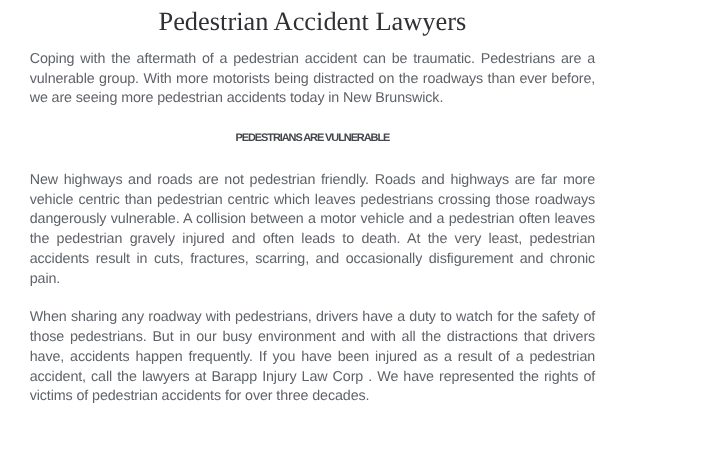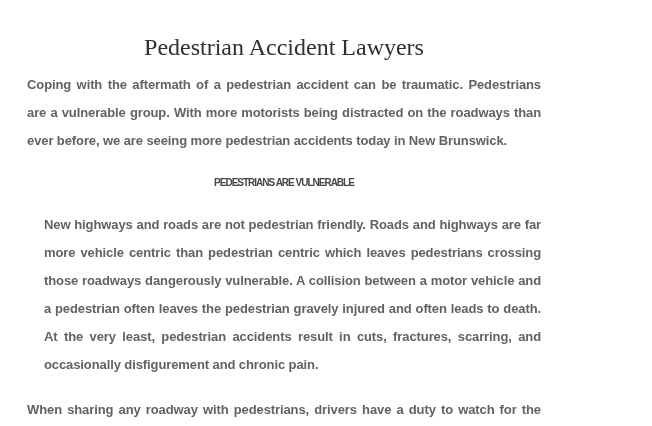--- a/index.html
+++ b/index.html
@@ -10,42 +10,41 @@
   body {
     width: 652px;
     height: 426px;
     overflow: hidden;
     font-family: "Liberation Sans", sans-serif;
   }
   .page {
     box-sizing: border-box;
     width: 568px;
     height: 426px;
-    padding: 33px 27px 0 27px;
+    padding: 6px 27px 0 27px;
     background: var(--color-background, #ffffff);
   }
   .title {
     margin: 0;
     font-family: "Liberation Serif", serif;
     font-weight: 400;
     font-size: 24px;
     line-height: 28px;
     text-align: center;
     color: var(--color-title, #303034);
   }
   .body-text {
     font-size: 13px;
-    line-height: 28px;
+    line-height: 18px;
     letter-spacing: -0.1px;
     text-align: justify;
     color: var(--color-body, #5f6368);
-    font-weight: bold;
   }
   .para-intro     { margin: 10px 0 0 0; }
-  .para-vulnerable{ margin: 18px 0 0 17px; }
+  .para-vulnerable{ margin: 18px 0 0 0; }
   .para-duty      { margin: 17px 0 0 0; }
   .section-heading {
     margin: 18px 0 0 0;
     font-size: 10px;
     line-height: 20px;
     font-weight: 700;
     letter-spacing: -1px;
     text-align: center;
     color: var(--color-heading, #43474b);
   }

